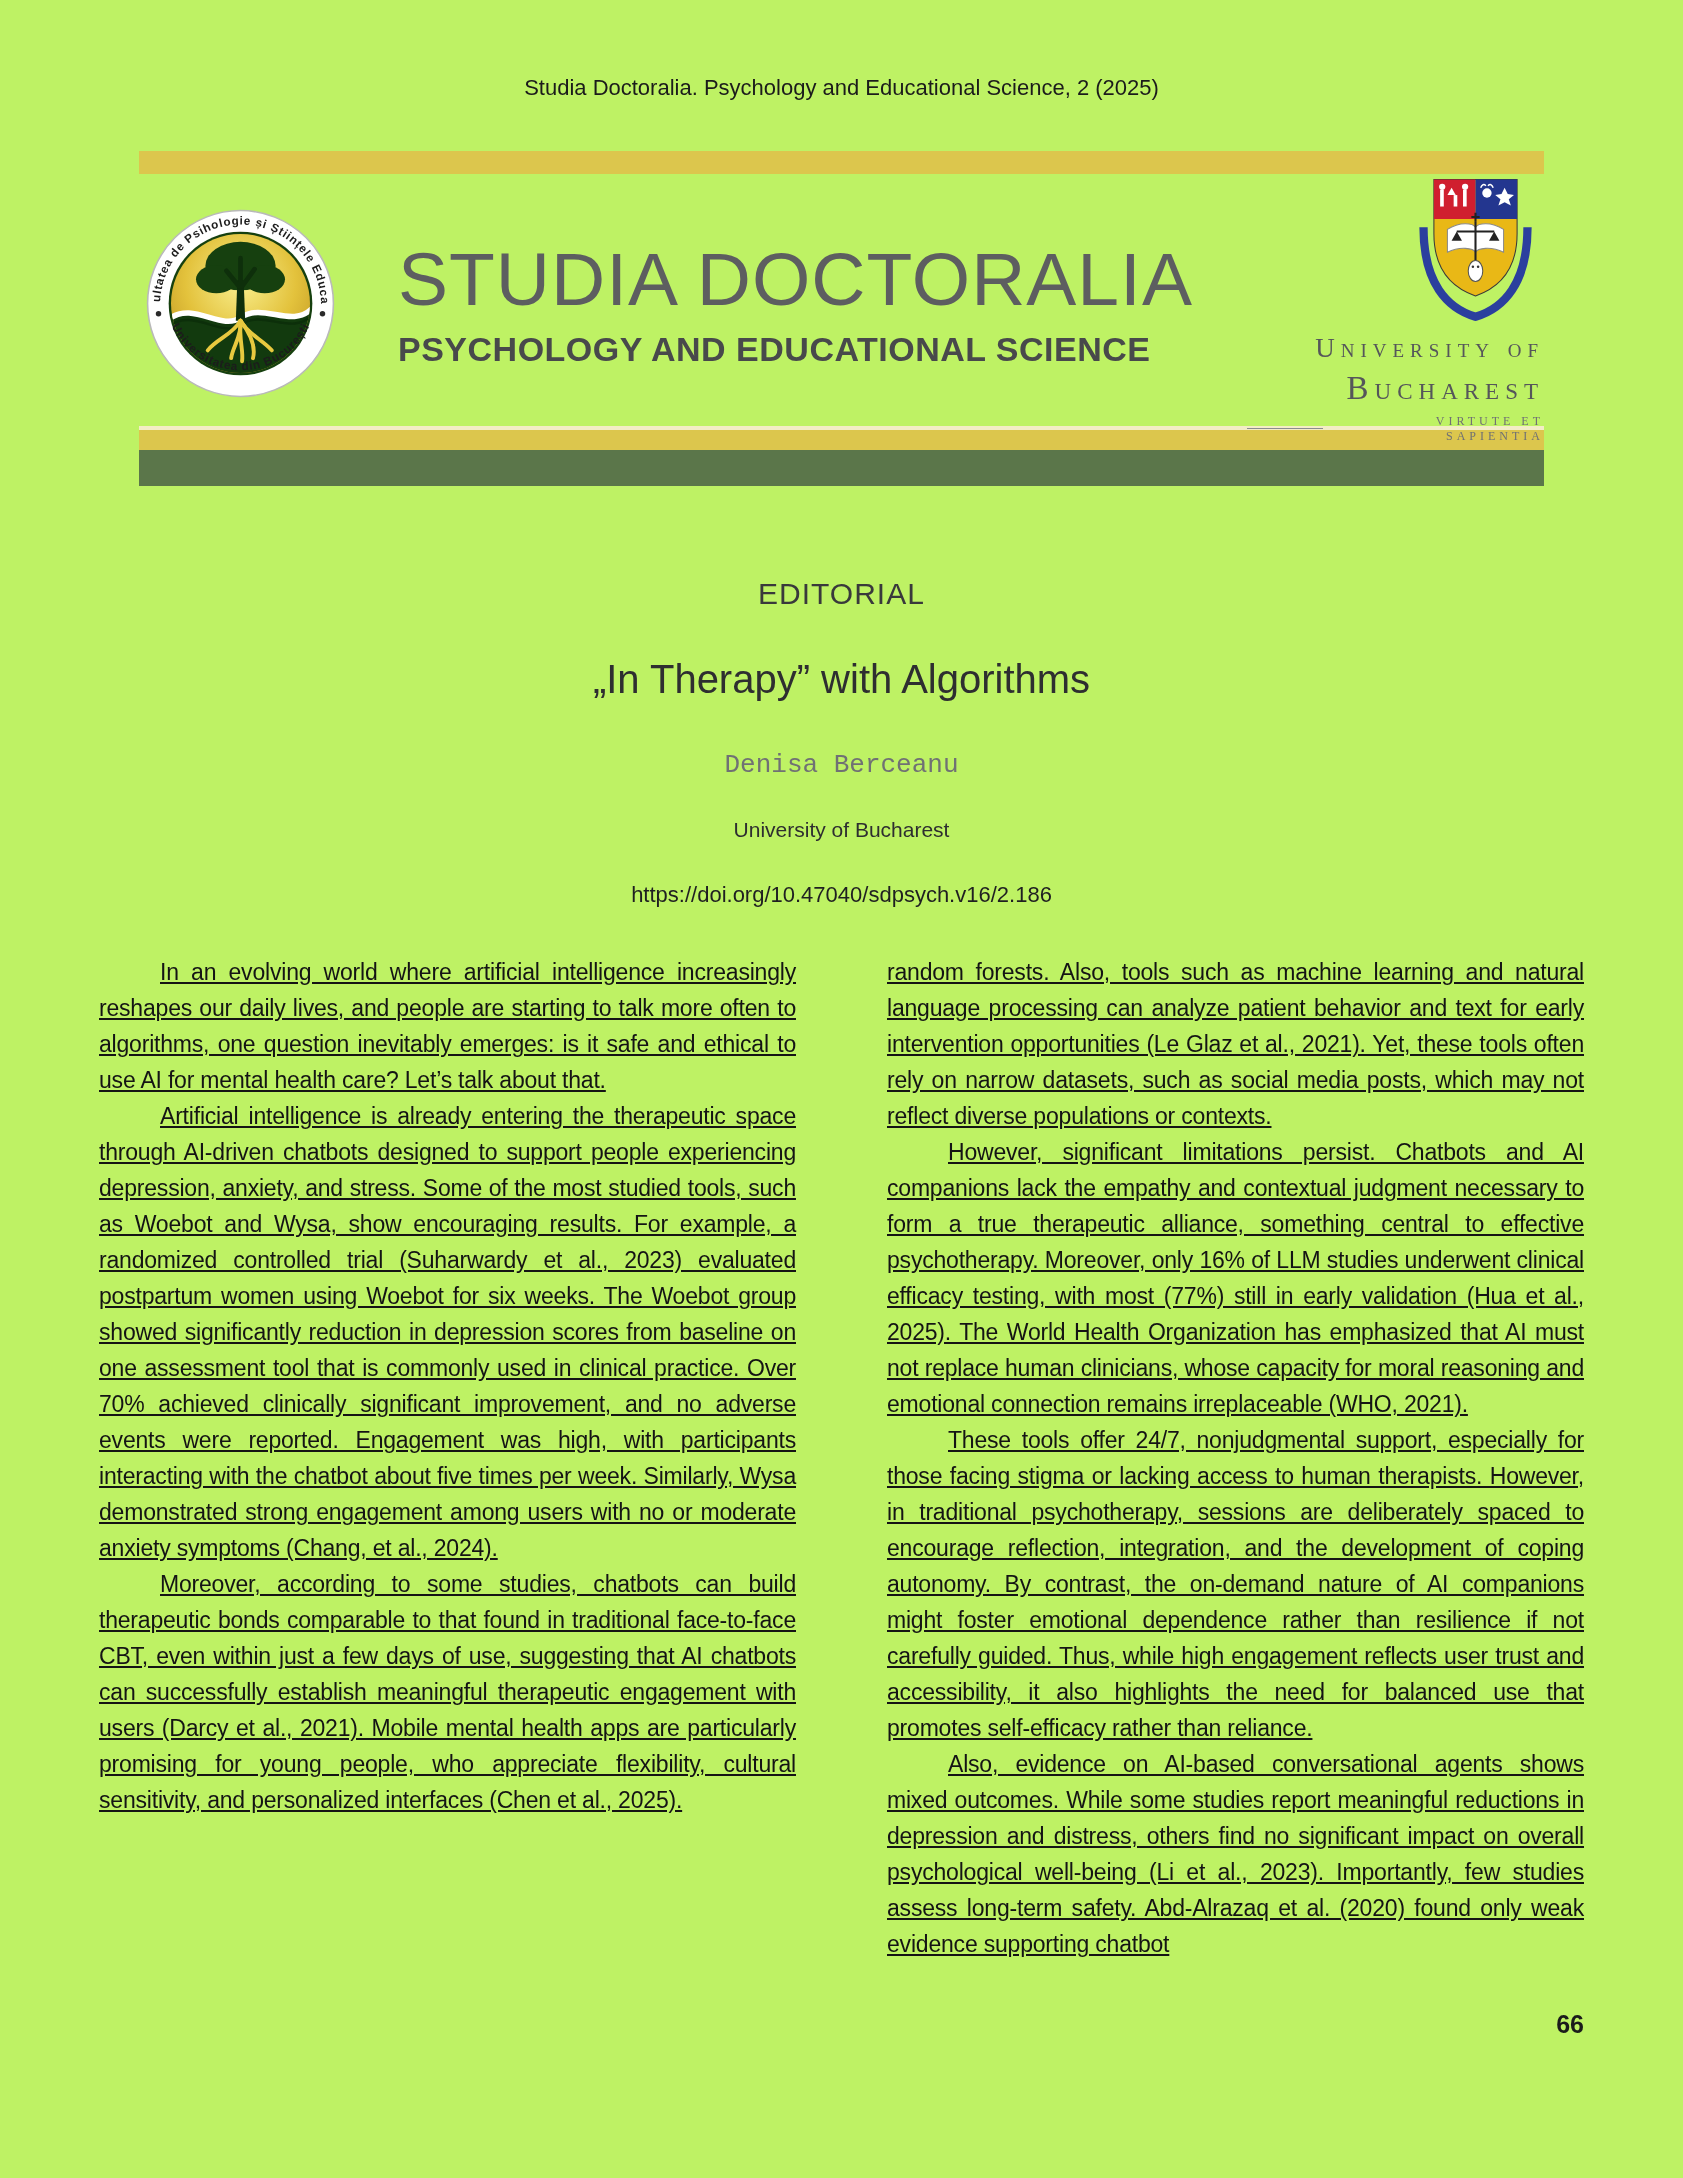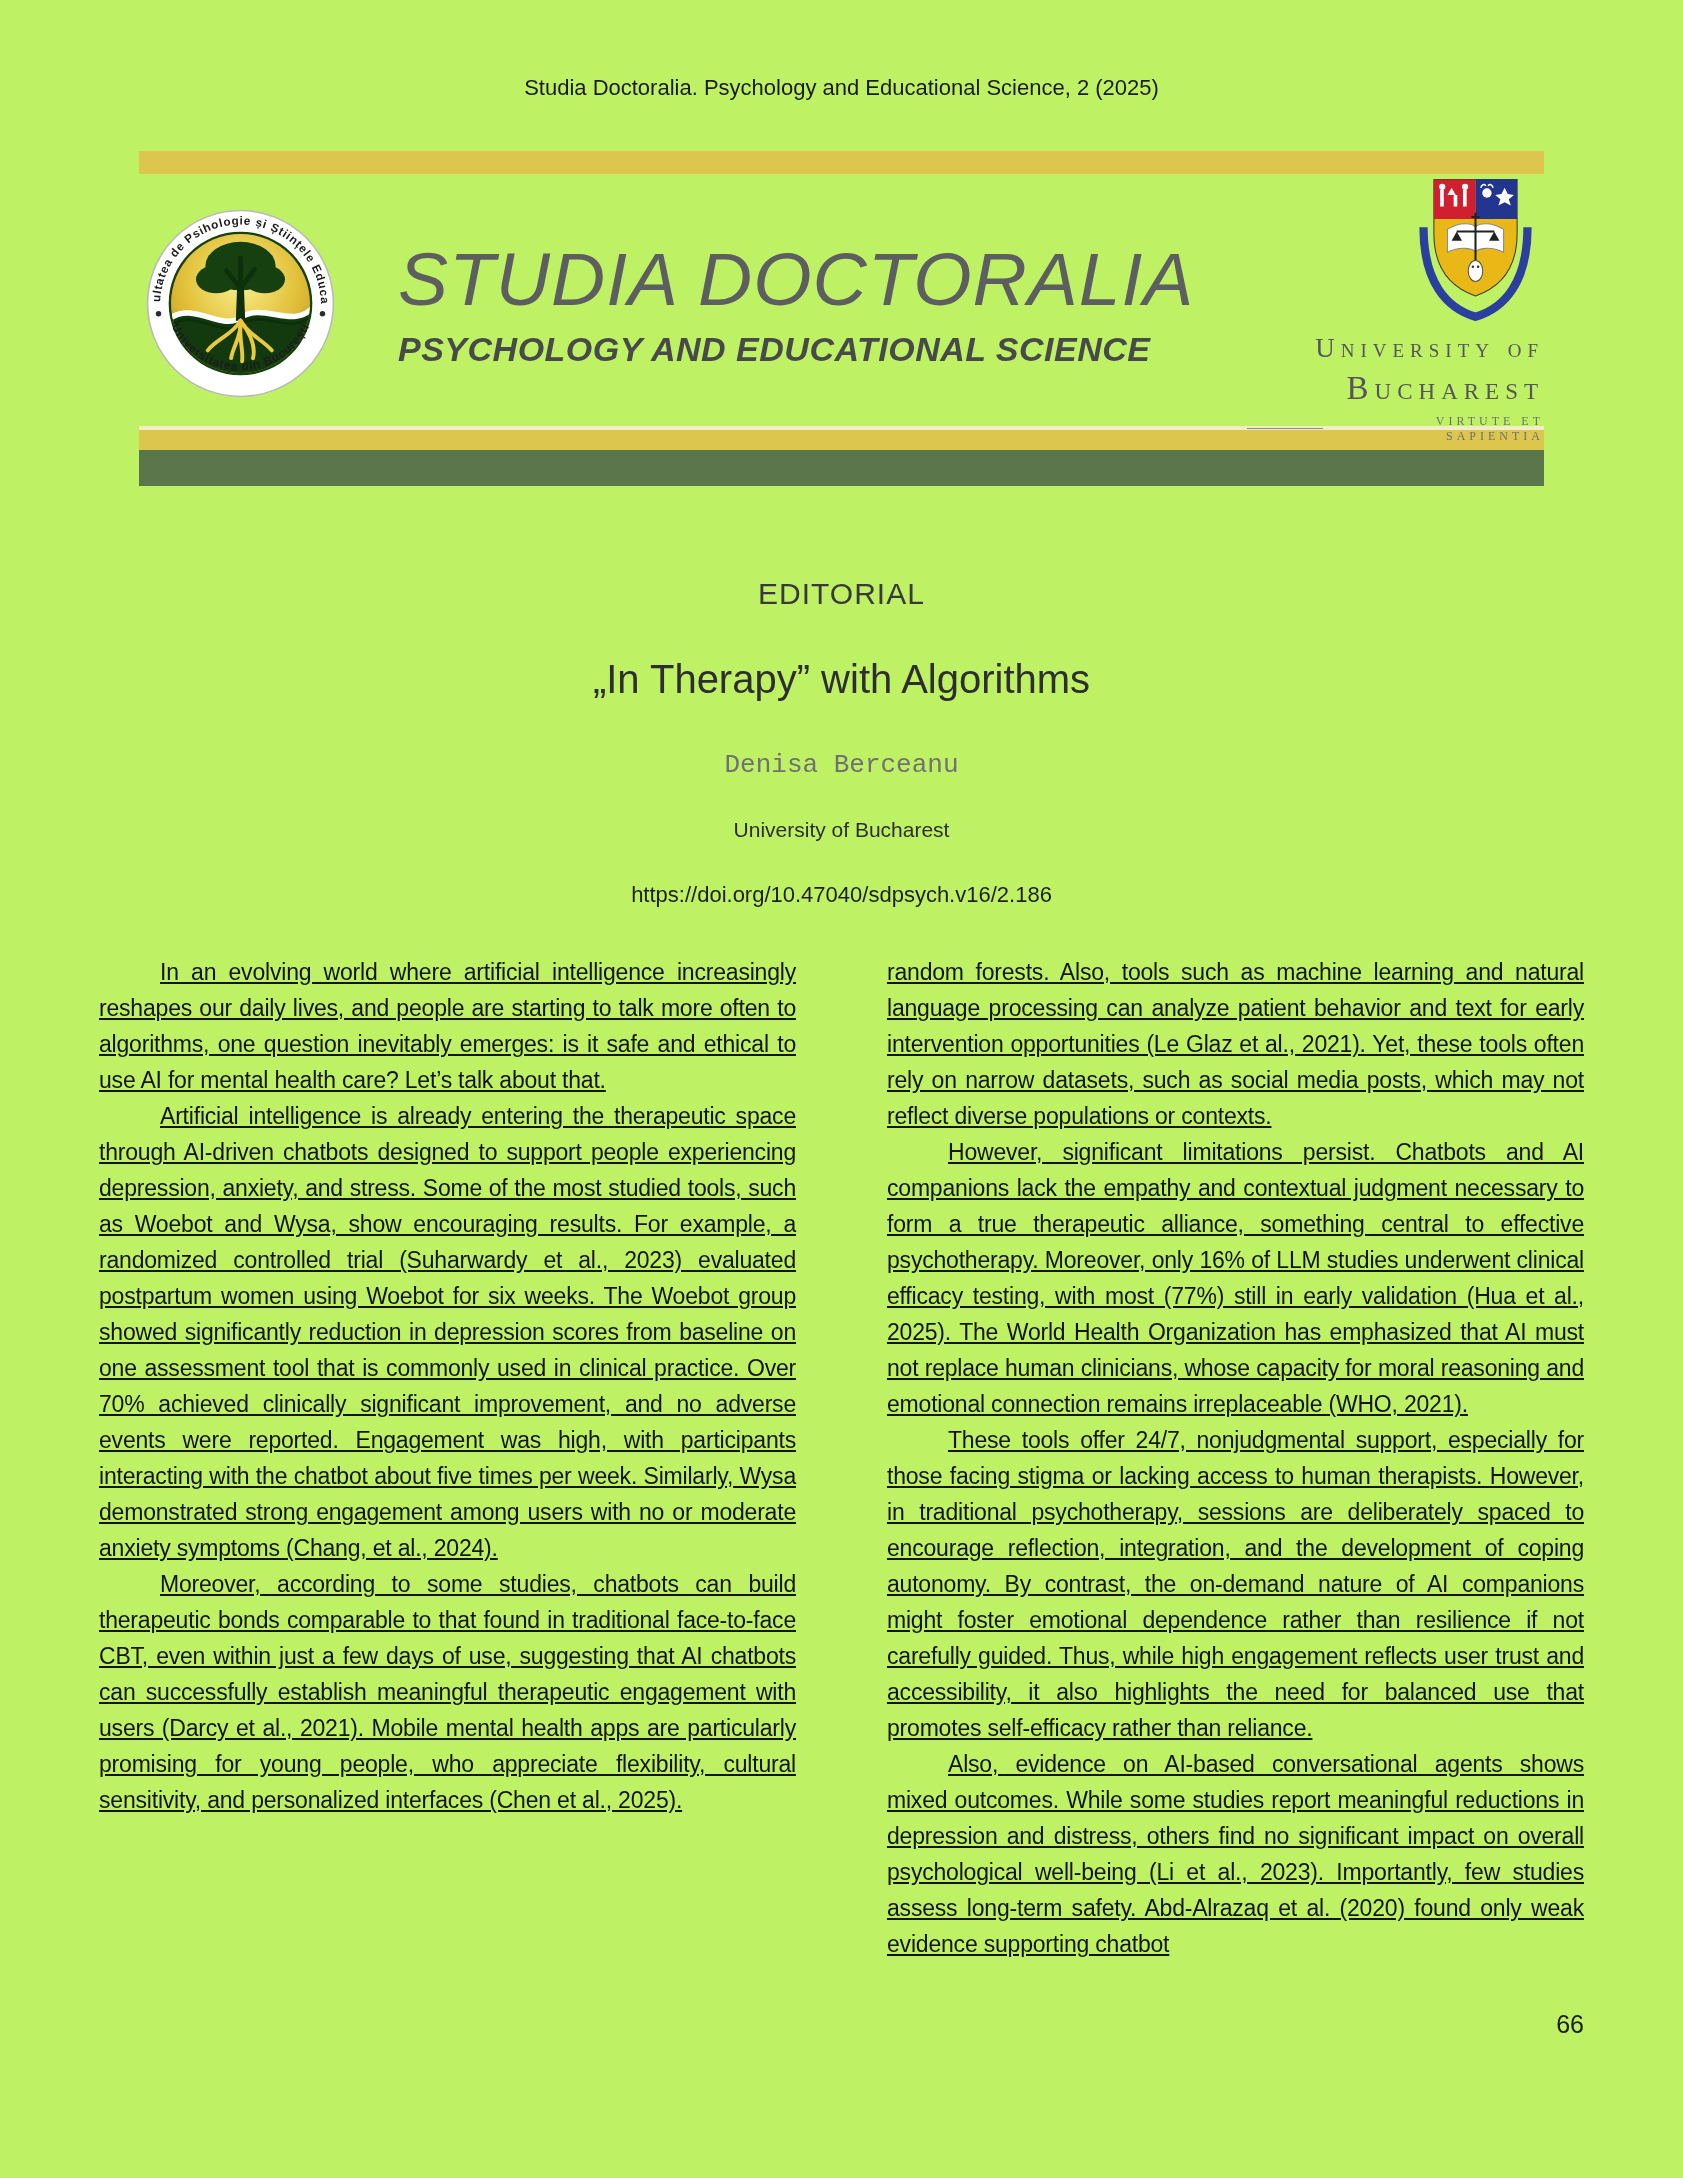--- a/index.html
+++ b/index.html
@@ -28,21 +28,21 @@
   .masthead {
     margin: 0 139px;
     height: 252px;
     display: flex;
     align-items: center;
     gap: 28px;
     padding-top: 10px;
     box-sizing: border-box;
   }
   .seal-wrap { flex: 0 0 auto; }
-  .mast-center { flex: 1 1 auto; padding-left: 28px; font-style: italic; }
+  .mast-center { flex: 1 1 auto; padding-left: 28px; }
   .journal-title {
     margin: 0;
     font-size: 75px;
     line-height: 1.02;
     font-weight: 400;
     letter-spacing: 1px;
     color: #5d5e60;
   }
   .journal-subtitle {
     margin: 12px 0 0 0;
@@ -111,21 +111,21 @@
     color: #141414;
     text-decoration: underline;
   }
   .col p.cont { text-indent: 0; }
   
   .page-number {
     position: absolute;
     right: 99px;
     bottom: 139px;
     font-size: 25px;
-    font-weight: 400;
+    font-weight: 700;
     color: #1b1b1b;
   }
 </style>
 </head>
 <body>
 
 <div class="page">
 
   <div class="running-head">Studia Doctoralia. Psychology and Educational Science, 2 (2025)</div>
 

